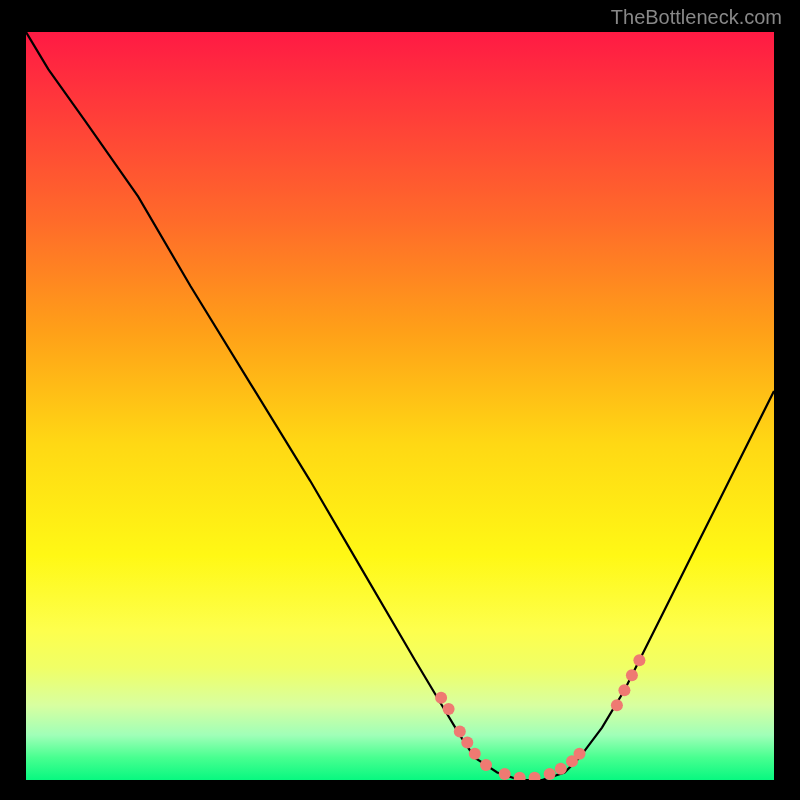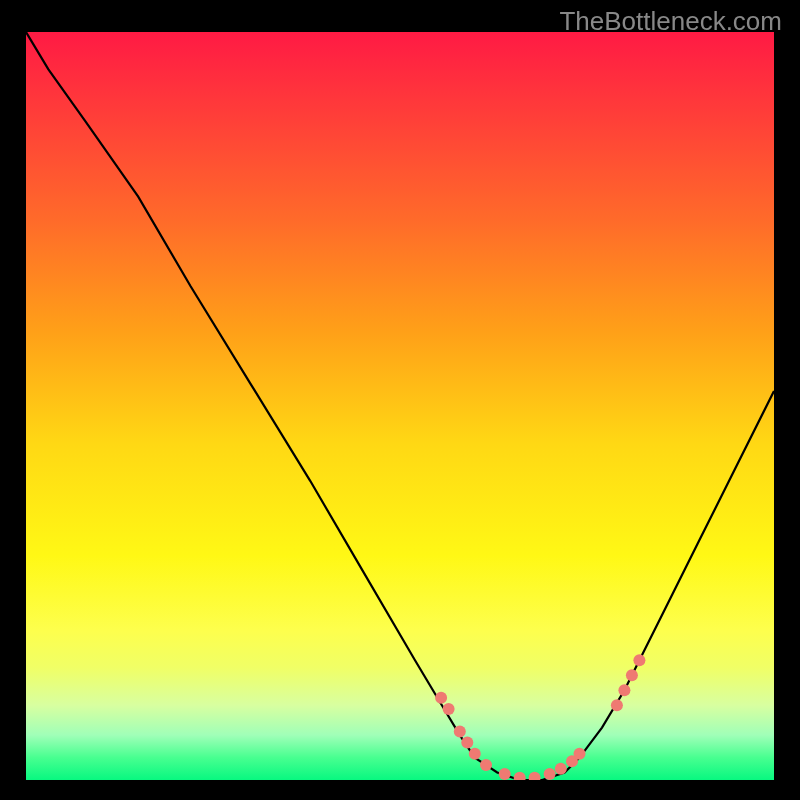--- a/index.html
+++ b/index.html
@@ -8,21 +8,21 @@
     height: 800px;
     background: #000;
     position: relative;
     font-family: Arial, sans-serif;
   }
   .watermark {
     position: absolute;
     top: 6px;
     right: 18px;
     color: #888;
-    font-size: 26px;
+    font-size: 20px;
     font-weight: 500;
     z-index: 10;
   }
   .plot-area {
     position: absolute;
     left: 26px;
     top: 32px;
     width: 748px;
     height: 748px;
     background: linear-gradient(to bottom,

